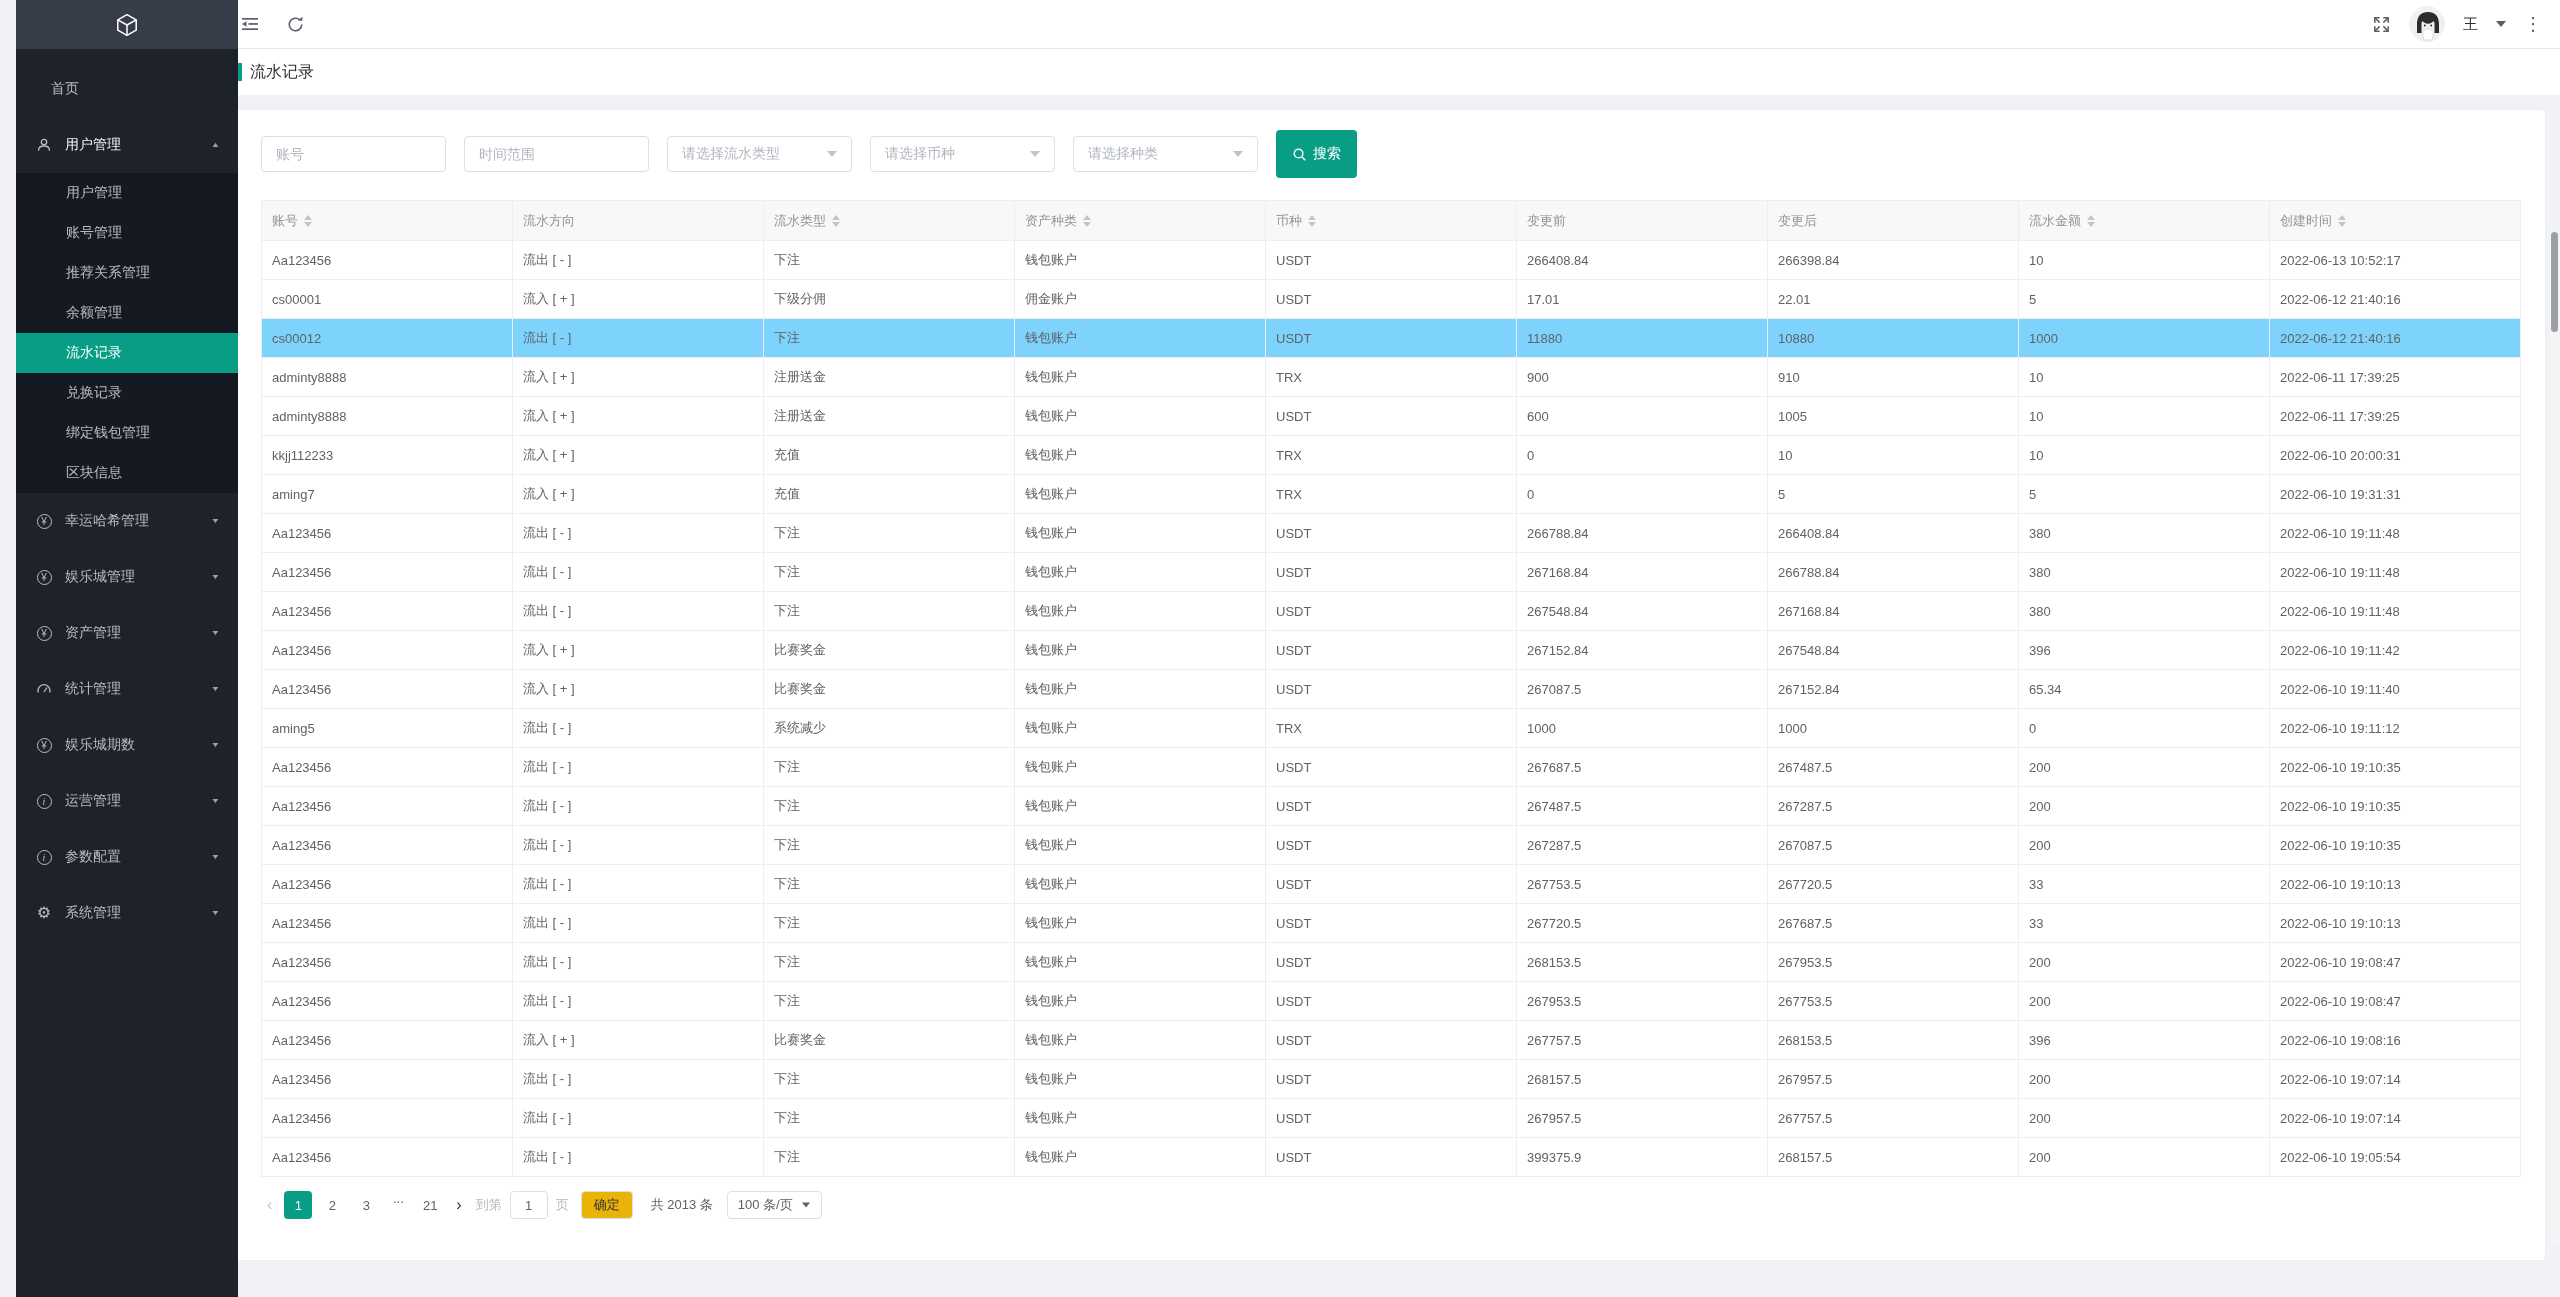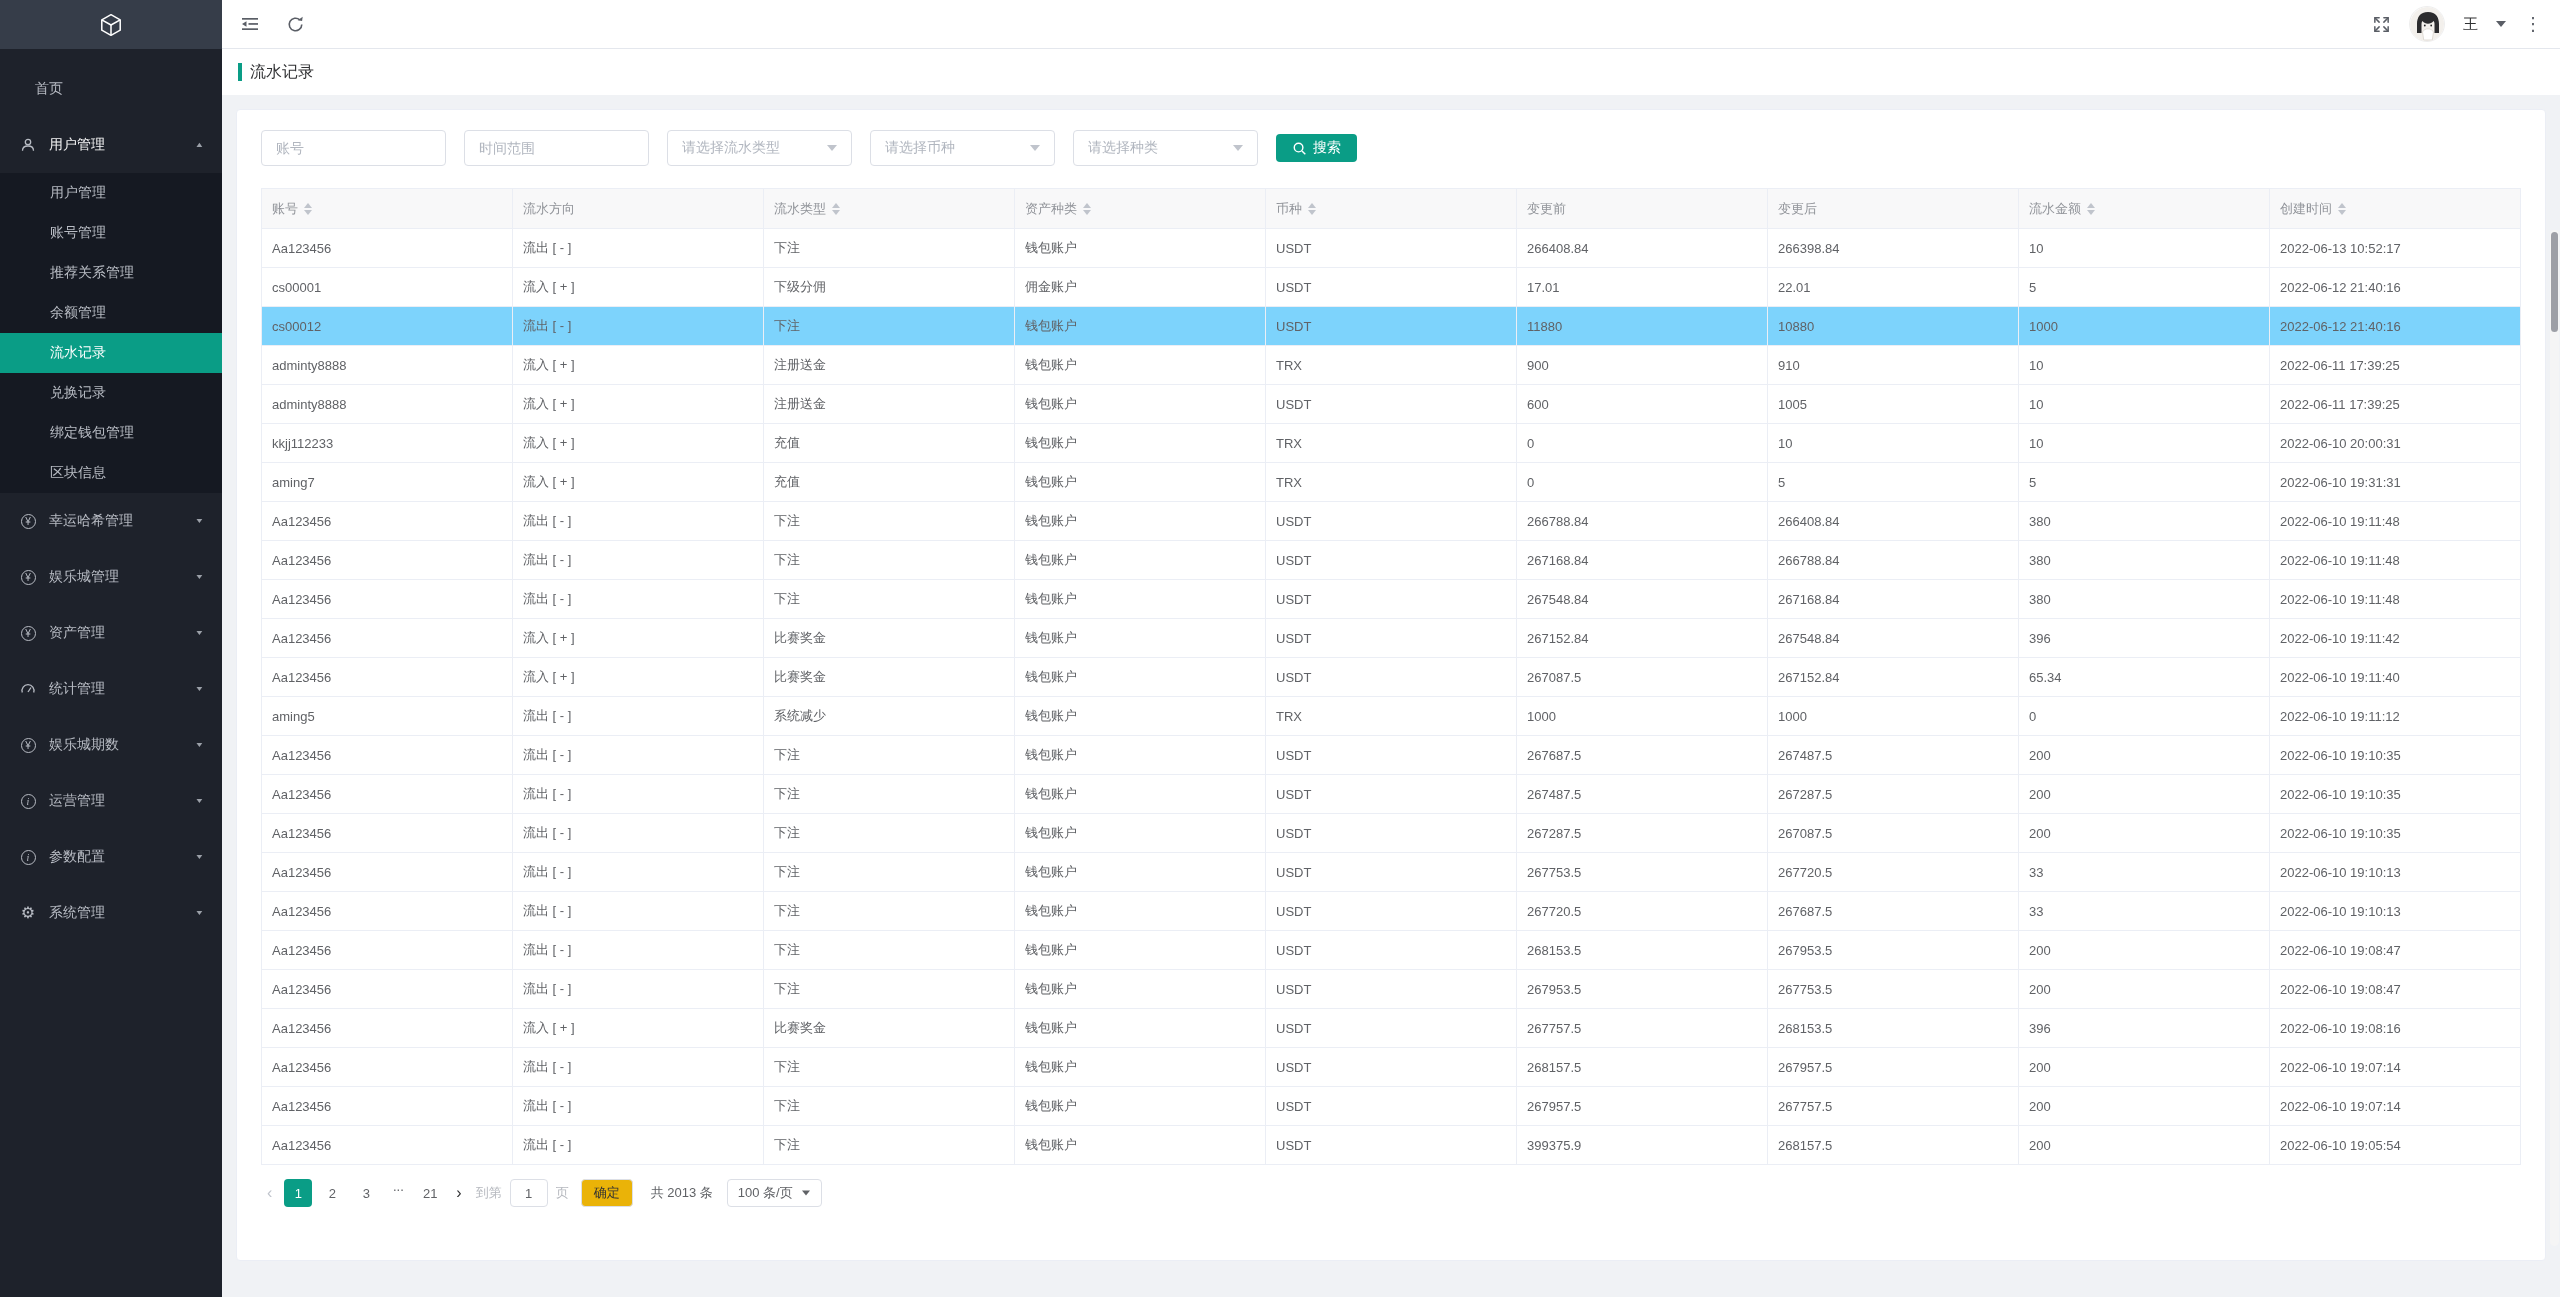--- a/index.html
+++ b/index.html
@@ -4,21 +4,21 @@
 <style>
   * { box-sizing: border-box; margin: 0; padding: 0; }
   html,body { width:2560px; height:1297px; overflow:hidden; }
   body {
     font-family: "Liberation Sans","DejaVu Sans",sans-serif;
     background:#f0f2f5; color:#606266; position:relative;
   }
   :root { --accent:#0a9d86; }
 
   
-  .sidebar { position:absolute; left:0; top:0; width:222px; height:1297px; background:#1e222b; z-index:5; }
+  .sidebar { position:absolute; left:16px; top:0; width:222px; height:1297px; background:#1e222b; z-index:5; }
   .logo { height:49px; background:#363d49; display:flex; align-items:center; justify-content:center; }
   .menu { padding-top:12px; }
   .menu-item { height:56px; display:flex; align-items:center; padding-left:20px; padding-right:18px;
     color:#b8bcc4; font-size:14px; cursor:pointer; position:relative; }
   .menu-item.no-icon { padding-left:35px; }
   .menu-item.expanded { color:#f4f4f5; }
   .mi-icon { width:16px; height:16px; margin-right:13px; display:flex; align-items:center; justify-content:center; flex:0 0 16px; }
   .mi-label { flex:1 1 auto; white-space:nowrap; }
   .mi-caret { font-size:9px; color:#9ba0a8; transform:scale(1.1,0.8); }
   .submenu { background:#151922; }
@@ -49,21 +49,21 @@
   .card { background:#fff; border:1px solid #ebeef5; border-radius:4px; padding:20px 24px 18px 24px; min-height:1152px; position:relative; }
 
   
   .filters { display:flex; align-items:center; gap:18px; }
   .f-input, .f-select { width:185px; height:36px; border:1px solid #dcdfe6; border-radius:4px; background:#fff;
     font-size:14px; padding:0 14px; color:#606266; font-family:inherit; }
   .f-input::placeholder { color:#b1b6bf; }
   .f-select { display:flex; align-items:center; justify-content:space-between; cursor:pointer; }
   .f-select .ph { color:#b1b6bf; }
   .sel-caret { width:0; height:0; border-left:5px solid transparent; border-right:5px solid transparent; border-top:6px solid #c0c4cc; }
-  .search-btn { height:28px; padding:0 16px; background:var(--accent); color:#fff; border:none; border-radius:4px;
+  .search-btn { height:48px; padding:0 16px; background:var(--accent); color:#fff; border:none; border-radius:4px;
     font-size:14px; display:flex; align-items:center; gap:6px; cursor:pointer; font-family:inherit; }
 
   
   table { width:100%; border-collapse:collapse; table-layout:fixed; margin-top:22px; font-size:13px; }
   th, td { border:1px solid #ebeef5; text-align:left; padding:0 10px; overflow:hidden; white-space:nowrap; }
   th { background:#f8f8f9; color:#909399; font-weight:normal; height:40px; }
   td { height:39px; color:#606266; background:#fff; }
   tr.hovered td { background:#7dd3fc; }
   .th-inner { display:flex; align-items:center; gap:6px; }
   .sort { display:inline-flex; flex-direction:column; gap:2px; cursor:pointer; }

